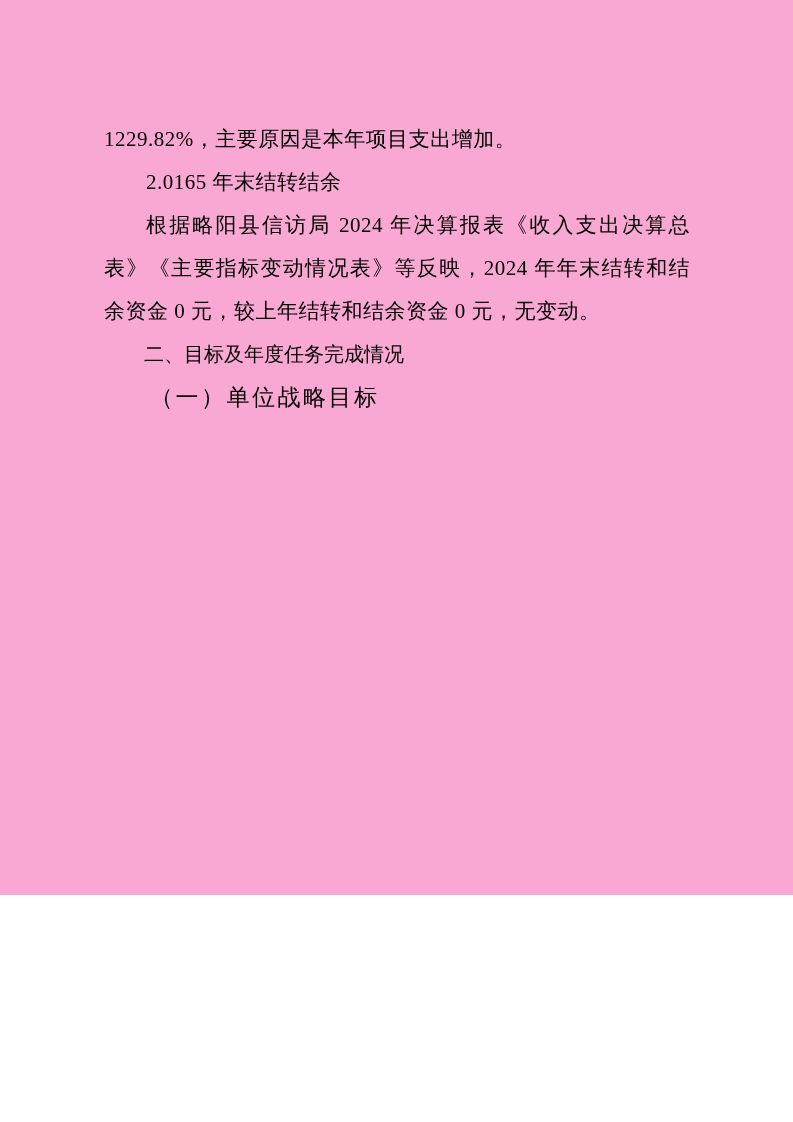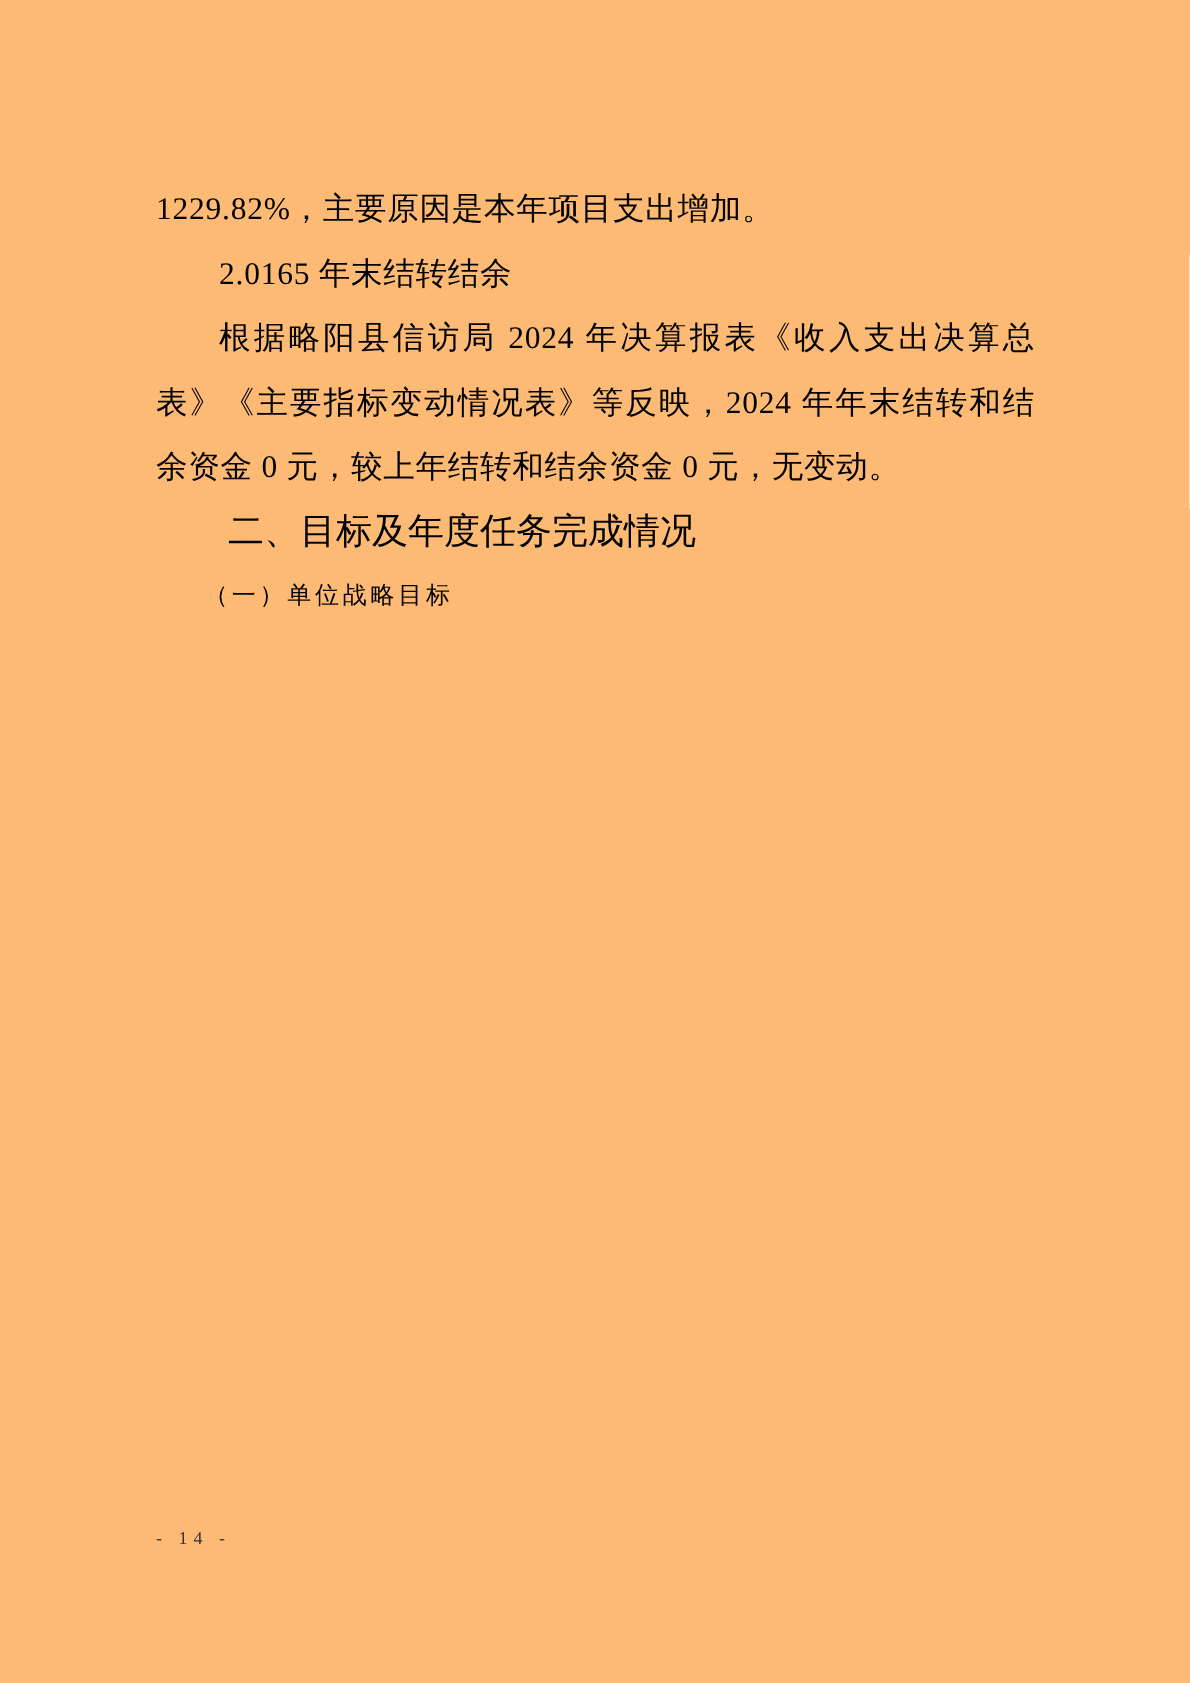--- a/index.html
+++ b/index.html
@@ -4,22 +4,22 @@
 <title>决算报告 - 第14页</title>
 <style>
   html, body {
     margin: 0;
     padding: 0;
     background: #ffffff;
   }
   .page {
     position: relative;
     width: 793px;
-    height: 1122px;
-    background: #fdba74;
+    height: 895px;
+    background: #f9a8d4;
     overflow: hidden;
     font-family: "Liberation Serif", "DejaVu Serif", serif;
     color: #000000;
   }
   .content {
     position: absolute;
     left: 104px;
     top: 118px;
     width: 586px;
     font-size: 21px;
@@ -40,27 +40,27 @@
   }
   .indent {
     text-indent: 2em;
   }
   .no-indent {
     text-indent: 0;
   }
   .heading-2 {
     font-family: "Liberation Sans", "DejaVu Sans", sans-serif;
     font-weight: bold;
-    font-size: 24px;
+    font-size: 20px;
     line-height: 43px;
     text-indent: 2em;
   }
   .heading-3 {
     font-family: "Liberation Serif", "DejaVu Serif", serif;
-    font-size: 16px;
+    font-size: 23px;
     line-height: 43px;
     text-indent: 2em;
     letter-spacing: 2.5px;
   }
   .footer-pagenum {
     position: absolute;
     left: 104px;
     top: 1018px;
     font-family: "Liberation Serif", "DejaVu Serif", serif;
     font-size: 12px;

